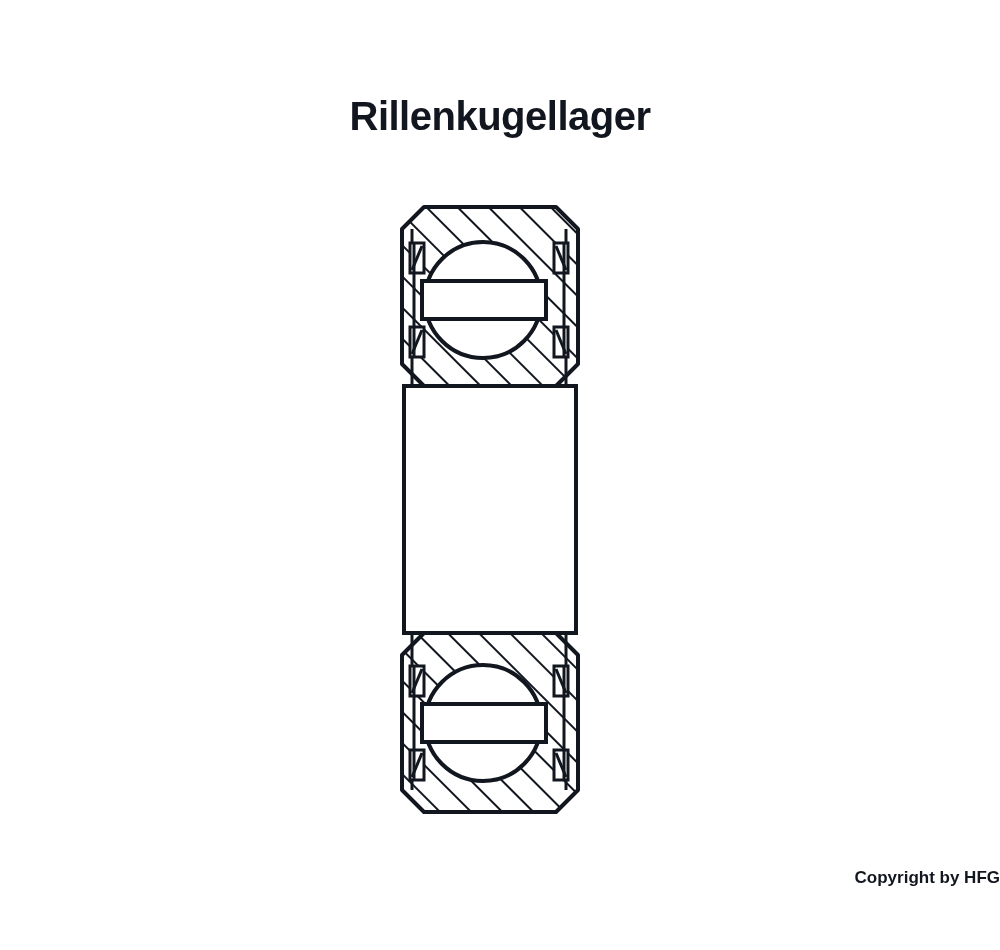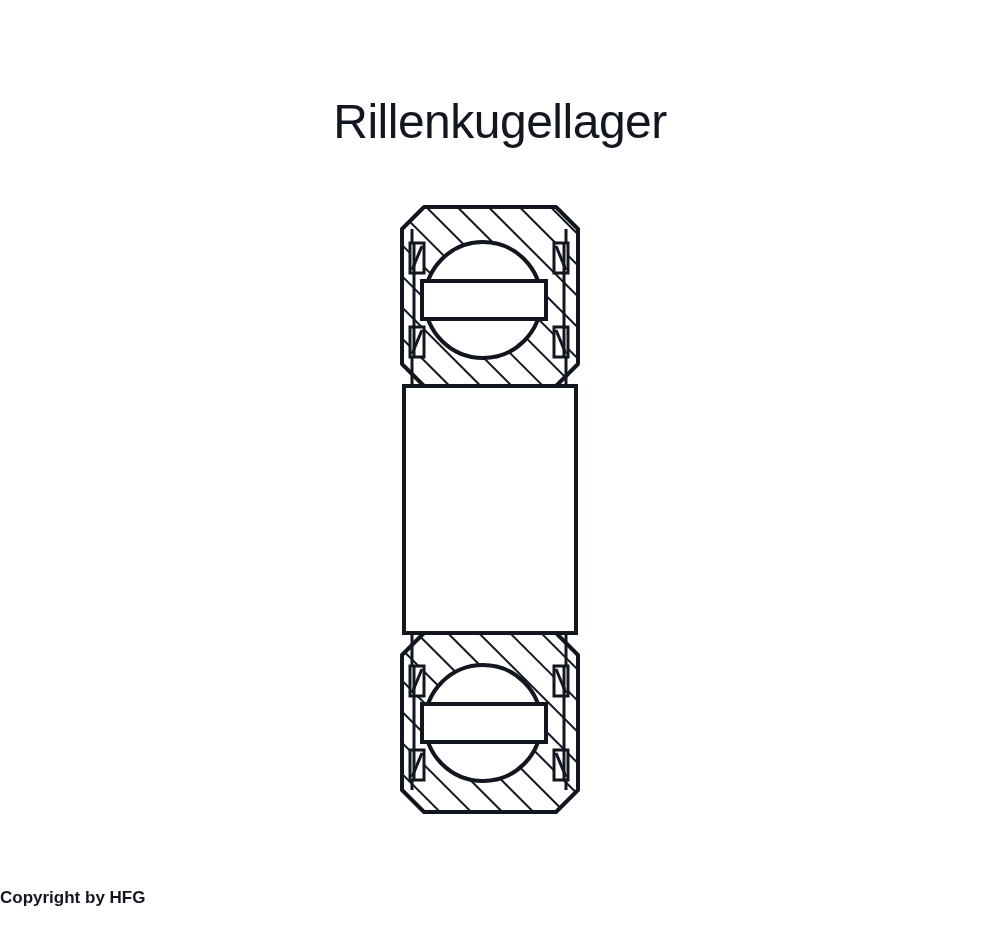--- a/index.html
+++ b/index.html
@@ -21,36 +21,35 @@
     height: 950px;
     background: #ffffff;
   }
   .title {
     position: absolute;
     left: 0;
     top: 94px;
     width: 1000px;
     text-align: center;
     font-family: "Liberation Sans", sans-serif;
-    font-size: 48px;
-    font-weight: normal;
+    font-size: 40px;
+    font-weight: bold;
     color: #12161f;
     letter-spacing: -0.5px;
   }
   .footer {
     position: absolute;
     left: 0;
     top: 868px;
     width: 1000px;
-    text-align: left;
+    text-align: right;
     font-family: "Liberation Sans", sans-serif;
     font-size: 17px;
     font-weight: bold;
     color: #12161f;
-    margin-top: 20px;
   }
   .drawing {
     position: absolute;
     left: 0;
     top: 0;
     width: 1000px;
     height: 950px;
   }
   svg { display: block; }
 </style>

